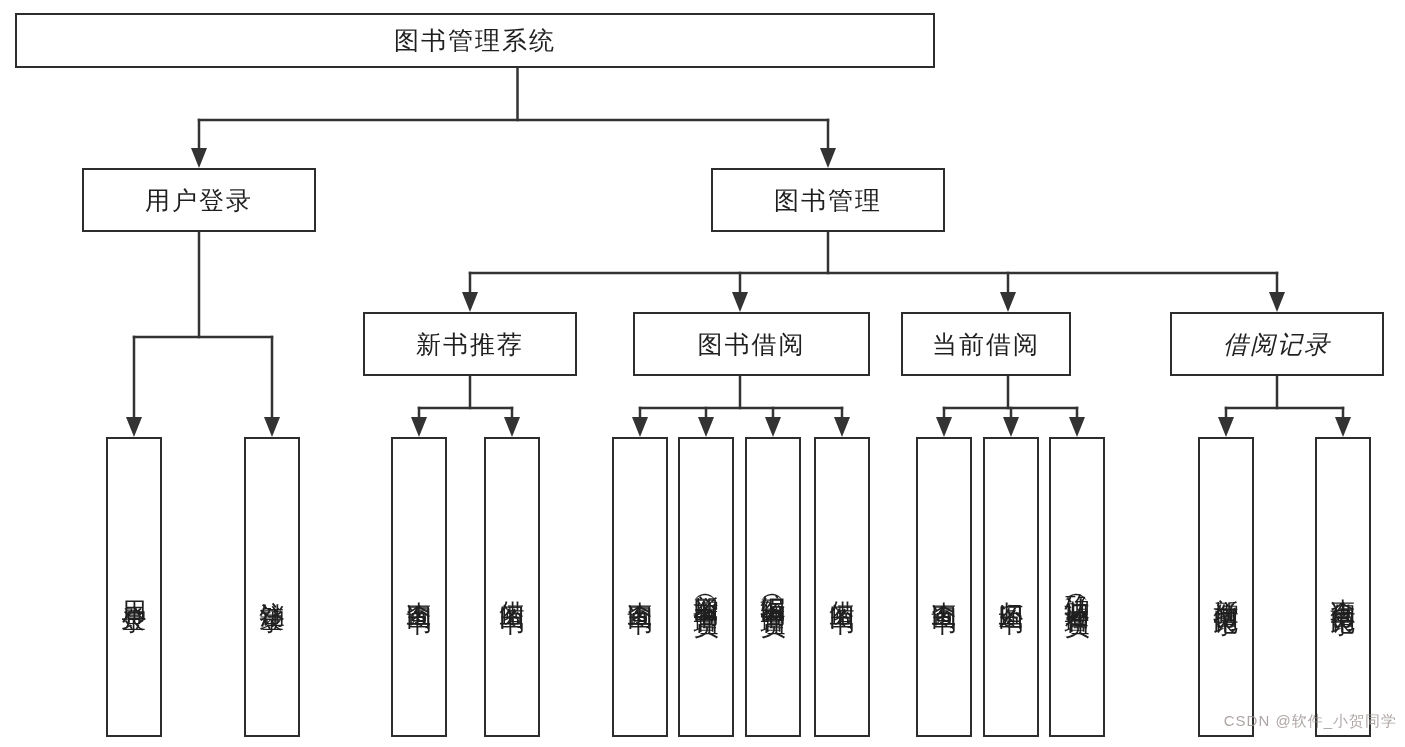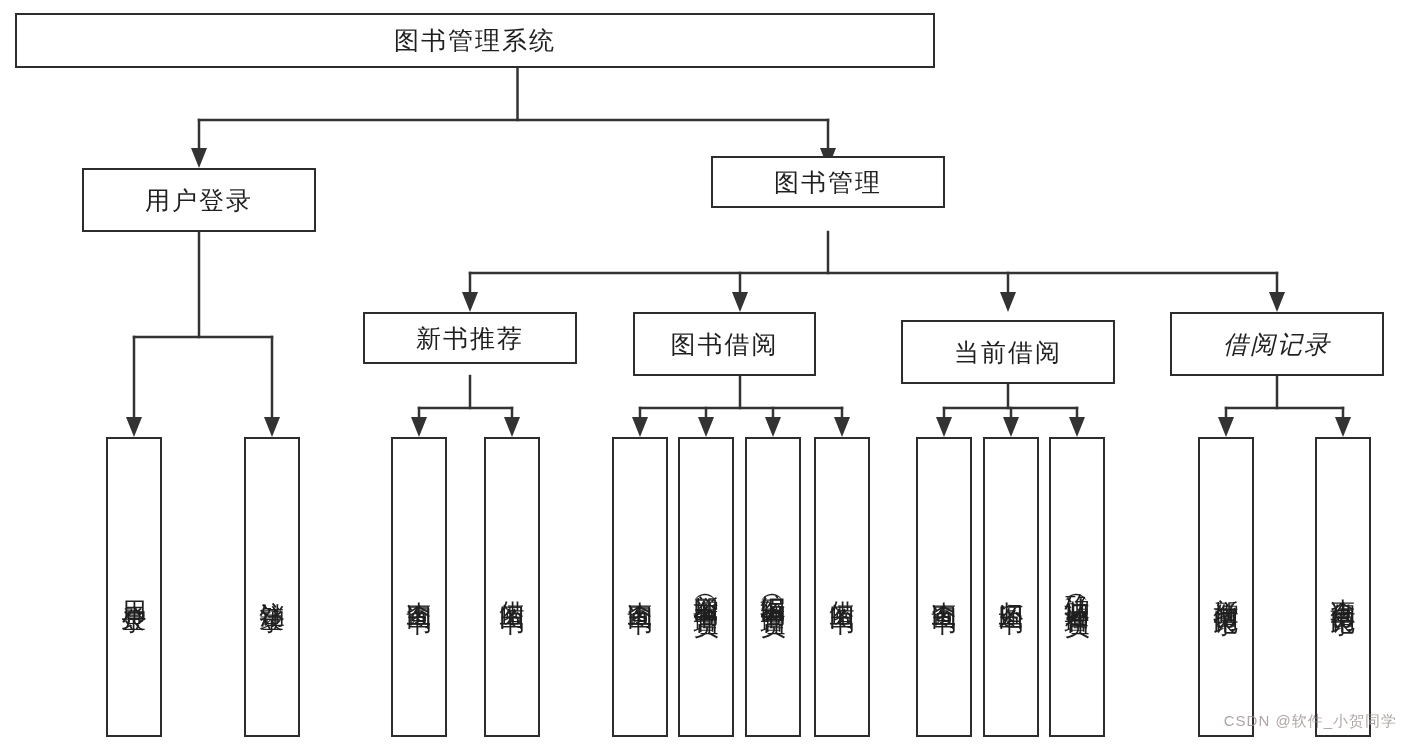--- a/index.html
+++ b/index.html
@@ -119,31 +119,31 @@
     </g>
   </svg>
 
   <div class="node h" style="left:15px;top:13px;width:920px;height:55px;">
     <span>图书管理系统</span>
   </div>
 
   <div class="node h" style="left:82px;top:168px;width:234px;height:64px;">
     <span>用户登录</span>
   </div>
-  <div class="node h" style="left:711px;top:156px;width:234px;height:52px;">
+  <div class="node h" style="left:711px;top:168px;width:234px;height:64px;">
     <span>图书管理</span>
   </div>
 
-  <div class="node h" style="left:363px;top:312px;width:214px;height:52px;text-align:center;">
+  <div class="node h" style="left:363px;top:312px;width:214px;height:64px;text-align:center;">
     <span>新书推荐</span>
   </div>
-  <div class="node h" style="left:633px;top:312px;width:183px;height:64px;">
+  <div class="node h" style="left:633px;top:312px;width:237px;height:64px;">
     <span>图书借阅</span>
   </div>
-  <div class="node h" style="left:901px;top:320px;width:214px;height:64px;">
+  <div class="node h" style="left:901px;top:312px;width:170px;height:64px;">
     <span>当前借阅</span>
   </div>
   <div class="node h" style="left:1170px;top:312px;width:214px;height:64px;font-style:italic;">
     <span>借阅记录</span>
   </div>
 
   <div class="node v" style="left:106px;top:437px;width:56px;height:300px;">
     <span>用户登录</span>
   </div>
   <div class="node v" style="left:244px;top:437px;width:56px;height:300px;">

